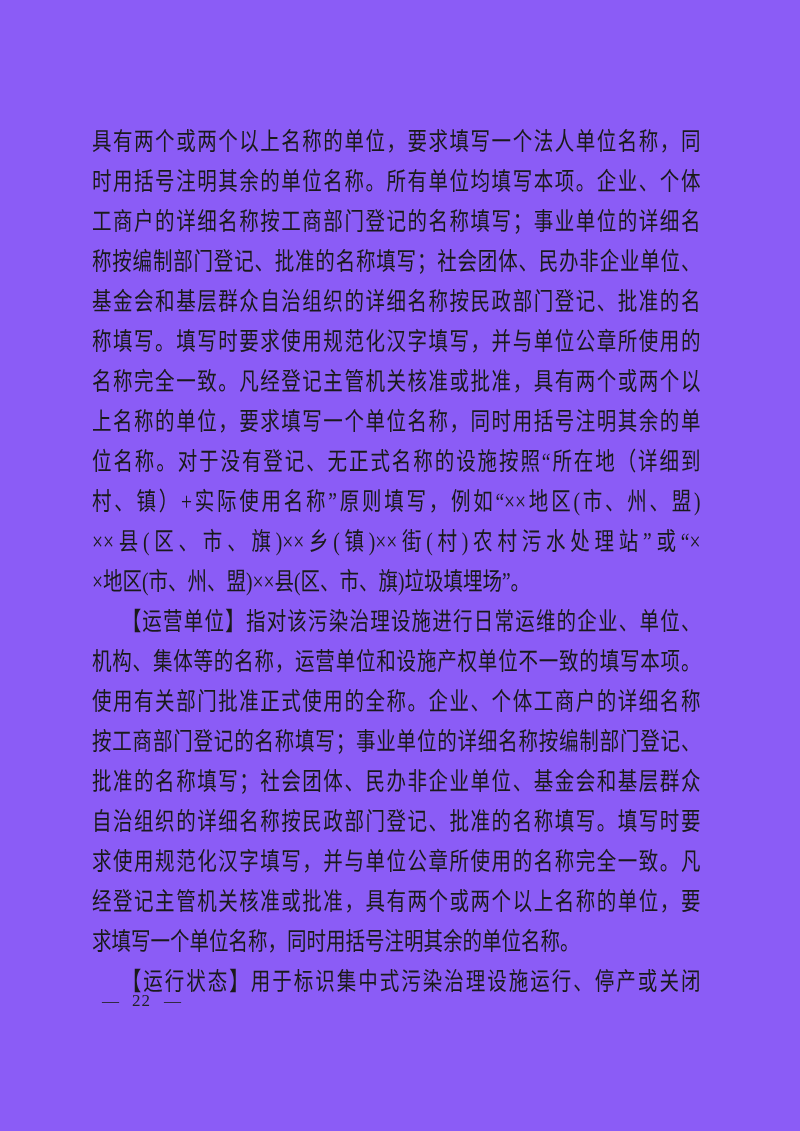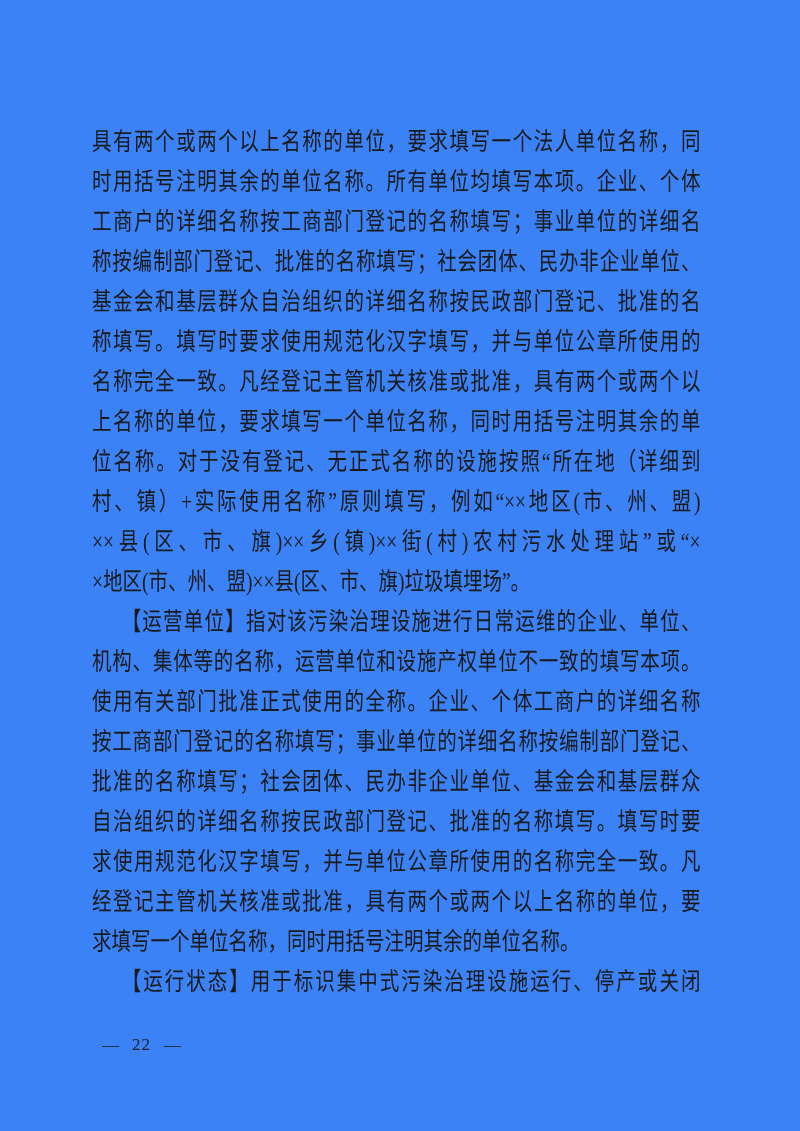--- a/index.html
+++ b/index.html
@@ -11,21 +11,21 @@
     position: relative;
     width: 800px;
     height: 1131px;
     overflow: hidden;
     font-family: "Liberation Serif", "DejaVu Serif", serif;
     color: #1a1a1a;
   }
   .page {
     position: absolute;
     inset: 0;
-    background: #3b82f6;
+    background: #8b5cf6;
     font-family: Liberation Serif, serif;
   }
   
   .text-block {
     position: absolute;
     left: 92px;
     top: 122px;
     width: 780px;
     transform: scaleX(0.78);
     transform-origin: 0 0;
@@ -39,21 +39,21 @@
     text-align: justify;
     text-align-last: justify;
     letter-spacing: 0;
     color: #1a1a1a;
   }
   .line.end  { text-align-last: left; }
   .line.first { text-indent: 38px; }
   .footer {
     position: absolute;
     left: 102px;
-    top: 1032px;
+    top: 988px;
     height: 26px;
     line-height: 26px;
     font-size: 17px;
     color: #222222;
     white-space: nowrap;
   }
   .footer .dash { letter-spacing: 0; }
   .footer .num  { margin: 0 13px; letter-spacing: 1px; }
 </style>
 </head>

